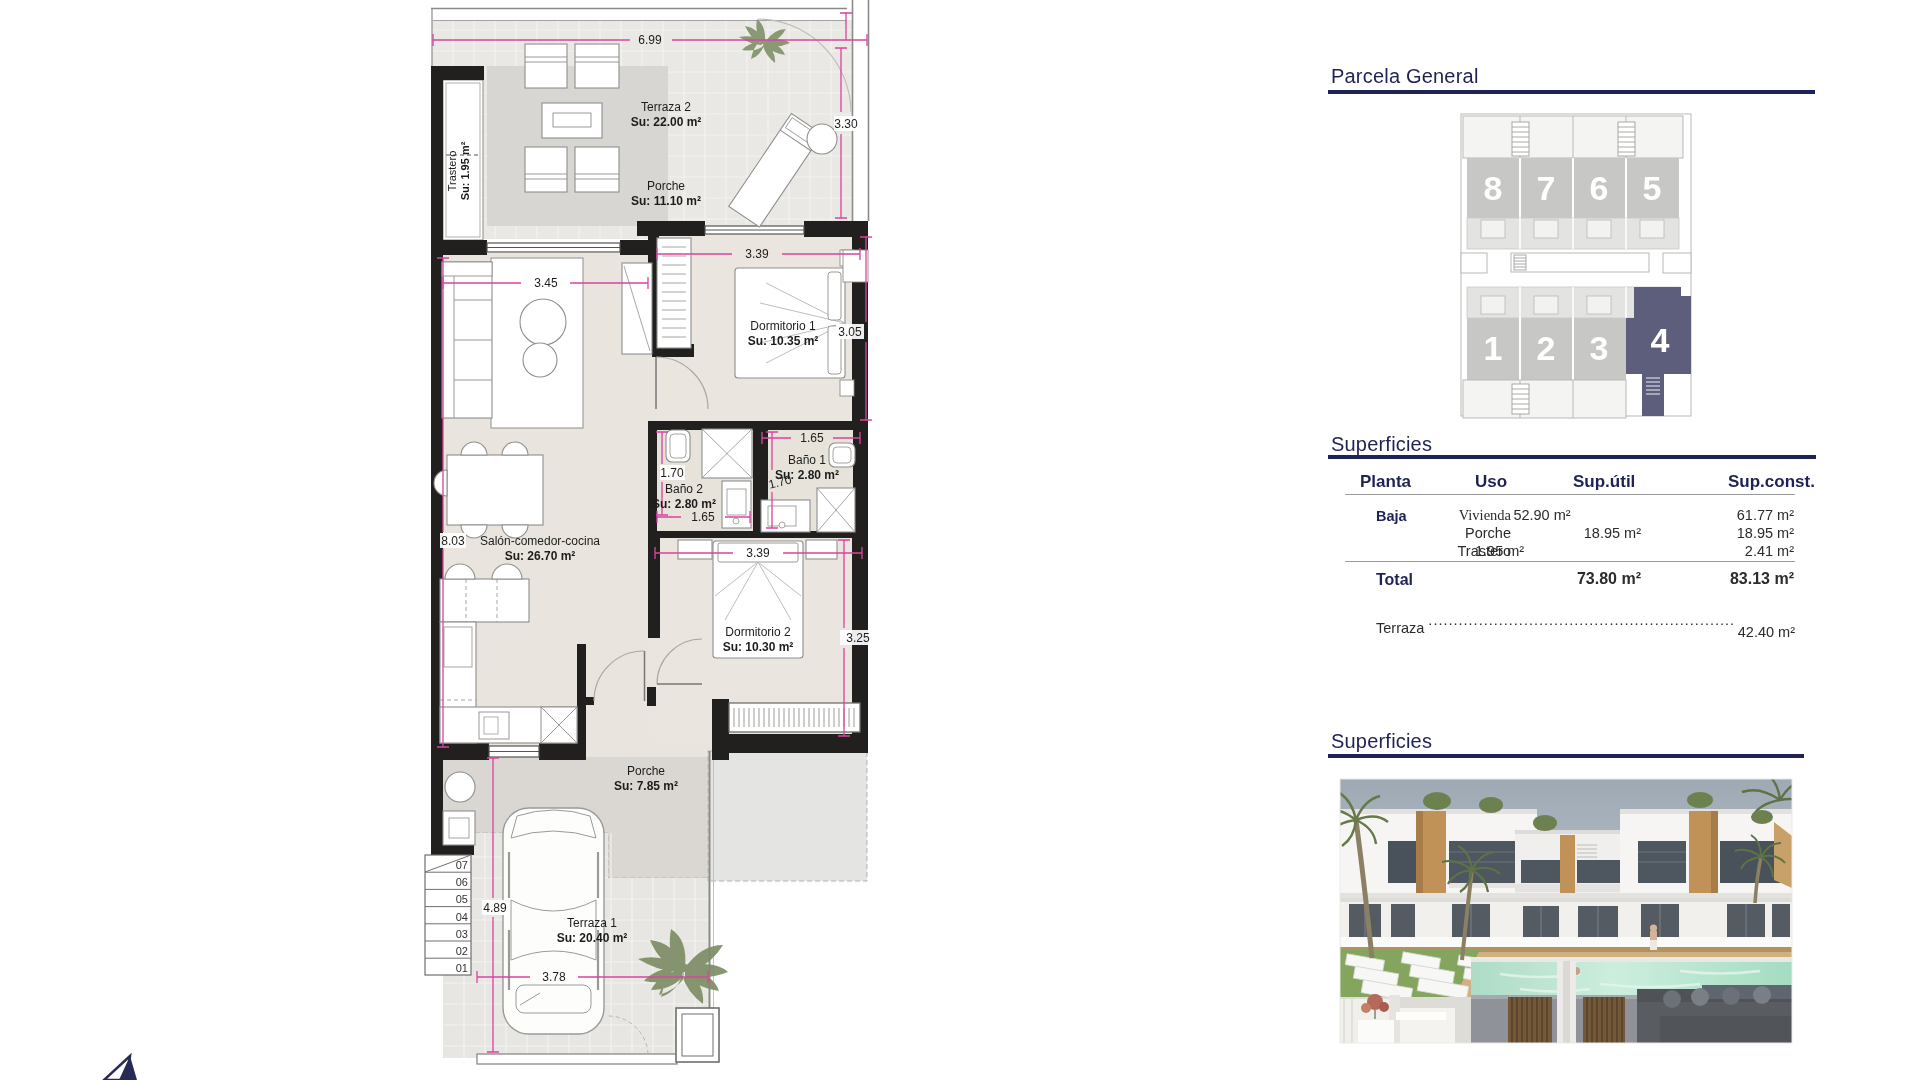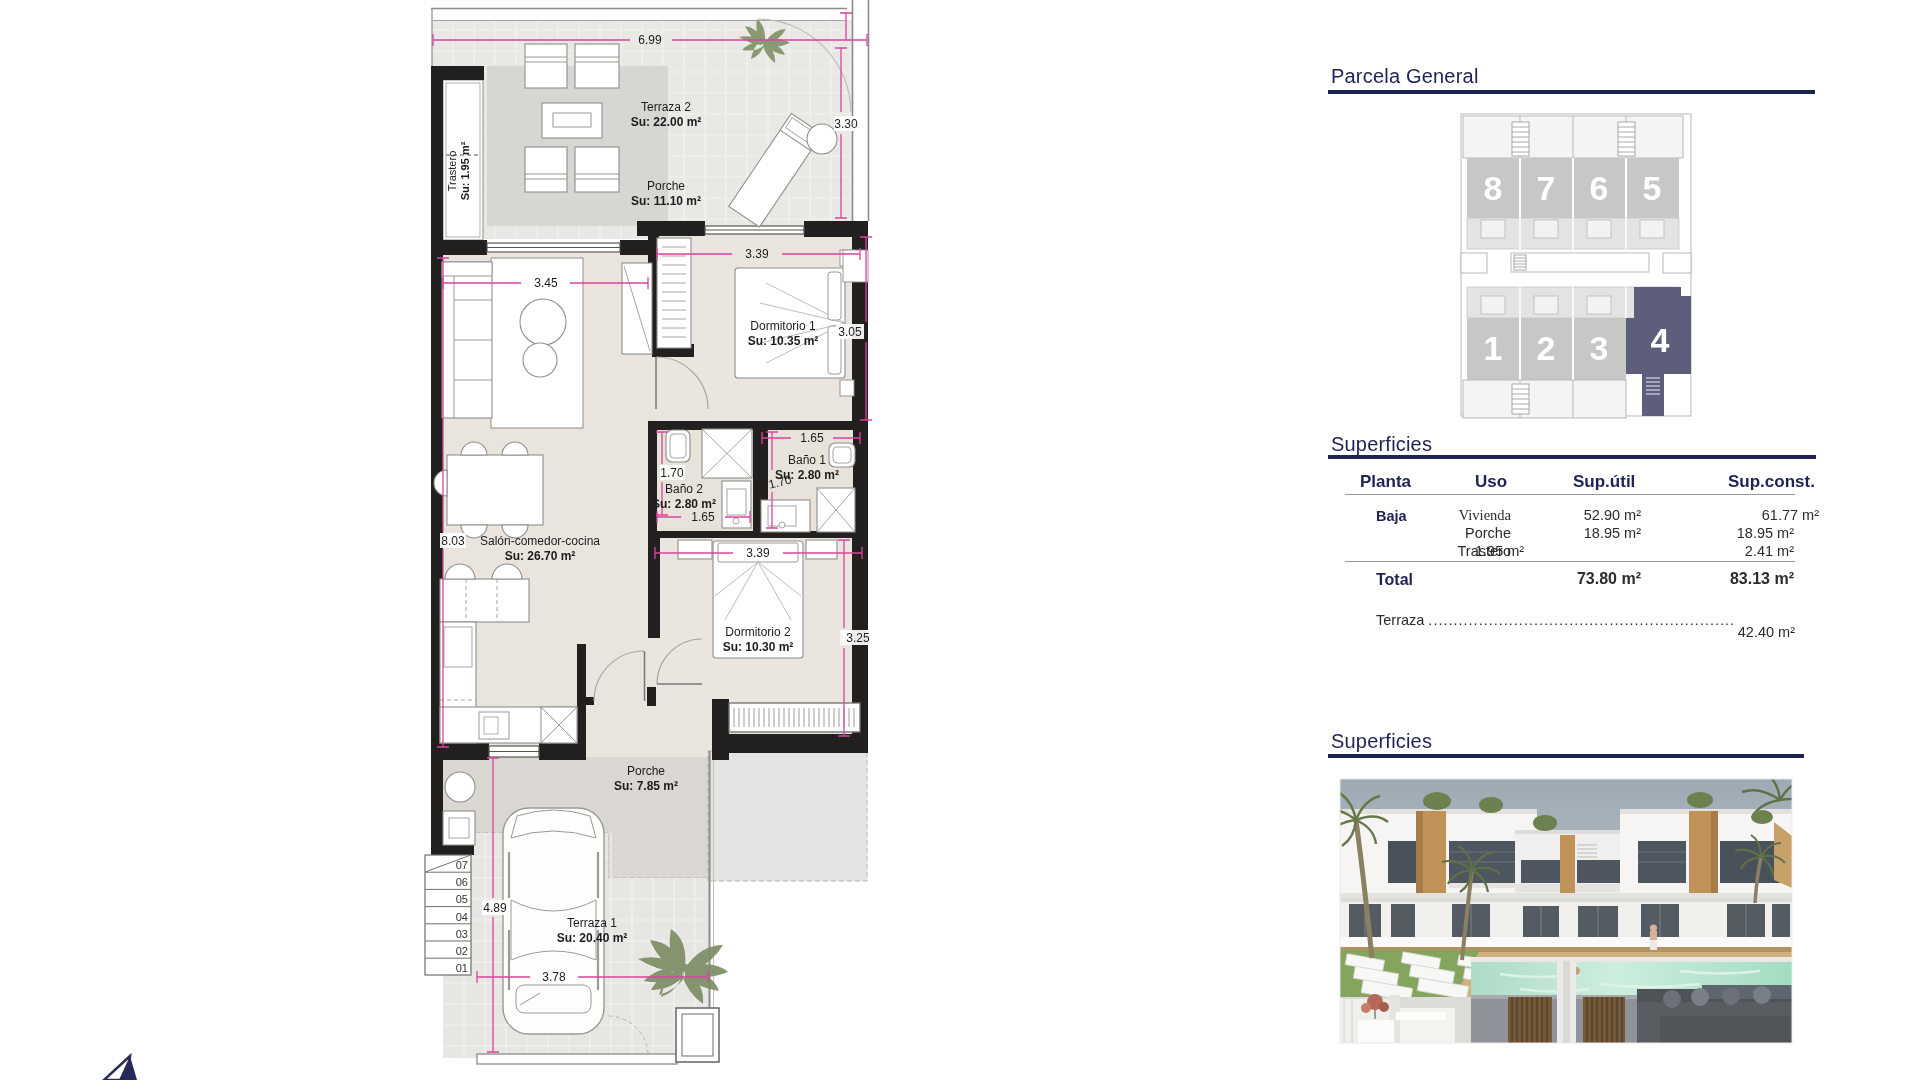--- a/index.html
+++ b/index.html
@@ -675,36 +675,36 @@
 
     <b style="position:absolute;left:15px;top:2px;color:#1e2255;font-size:17px;">Planta</b>
     <b style="position:absolute;left:130px;top:2px;color:#1e2255;font-size:17px;text-align:center;">Uso</b>
     <b style="position:absolute;left:228px;top:2px;color:#1e2255;font-size:17px;">Sup.útil</b>
     <b style="position:absolute;left:355px;top:2px;color:#1e2255;font-size:17px;margin-left:28px;">Sup.const.</b>
 
     <div style="position:absolute;left:0px;top:24px;width:450px;height:1px;background:#9a9a9a;"></div>
 
     <b style="position:absolute;left:31px;top:38px;color:#1e2255;">Baja</b>
     <span style="position:absolute;left:0px;top:37px;width:166px;text-align:right;font-family:Liberation Serif, serif;">Vivienda</span>
-    <span style="position:absolute;left:130px;top:37px;width:166px;text-align:right;">52.90 m²</span>
-    <span style="position:absolute;left:283px;top:37px;width:166px;text-align:right;margin-left:25px;">61.77 m²</span>
+    <span style="position:absolute;left:114px;top:37px;width:166px;text-align:center;">52.90 m²</span>
+    <span style="position:absolute;left:283px;top:37px;width:166px;text-align:right;">61.77 m²</span>
 
     <span style="position:absolute;left:0px;top:55px;width:166px;text-align:right;">Porche</span>
     <span style="position:absolute;left:130px;top:55px;width:166px;text-align:right;">18.95 m²</span>
     <span style="position:absolute;left:283px;top:55px;width:166px;text-align:right;">18.95 m²</span>
 
     <span style="position:absolute;left:0px;top:73px;width:166px;text-align:right;">Trastero</span>
     <span style="position:absolute;left:130px;top:73px;width:166px;text-align:left;">1.95 m²</span>
     <span style="position:absolute;left:283px;top:73px;width:166px;text-align:right;">2.41 m²</span>
 
     <div style="position:absolute;left:0px;top:91px;width:450px;height:1px;background:#9a9a9a;"></div>
 
     <b style="position:absolute;left:31px;top:101px;color:#1e2255;font-size:16px;">Total</b>
     <b style="position:absolute;left:130px;top:100px;width:166px;text-align:right;font-size:16px;">73.80 m²</b>
     <b style="position:absolute;left:283px;top:100px;width:166px;text-align:right;font-size:16px;">83.13 m²</b>
   </div>
 </div>
 
 <div class="abs" style="left:1376px;top:612px;width:419px;font-size:14.5px;color:#2b2b2b;">
-  <span style="float:left;background:#fff;padding-right:4px;">Terraza </span>
+  <span style="float:left;background:#fff;padding-right:4px;margin-top:8px;">Terraza </span>
   <span style="float:right;background:#fff;padding-left:5px;margin-top:12px;">42.40 m²</span>
   <div style="overflow:hidden;white-space:nowrap;letter-spacing:1px;">.......................................................................................................</div>
 </div>
 
 </body></html>

